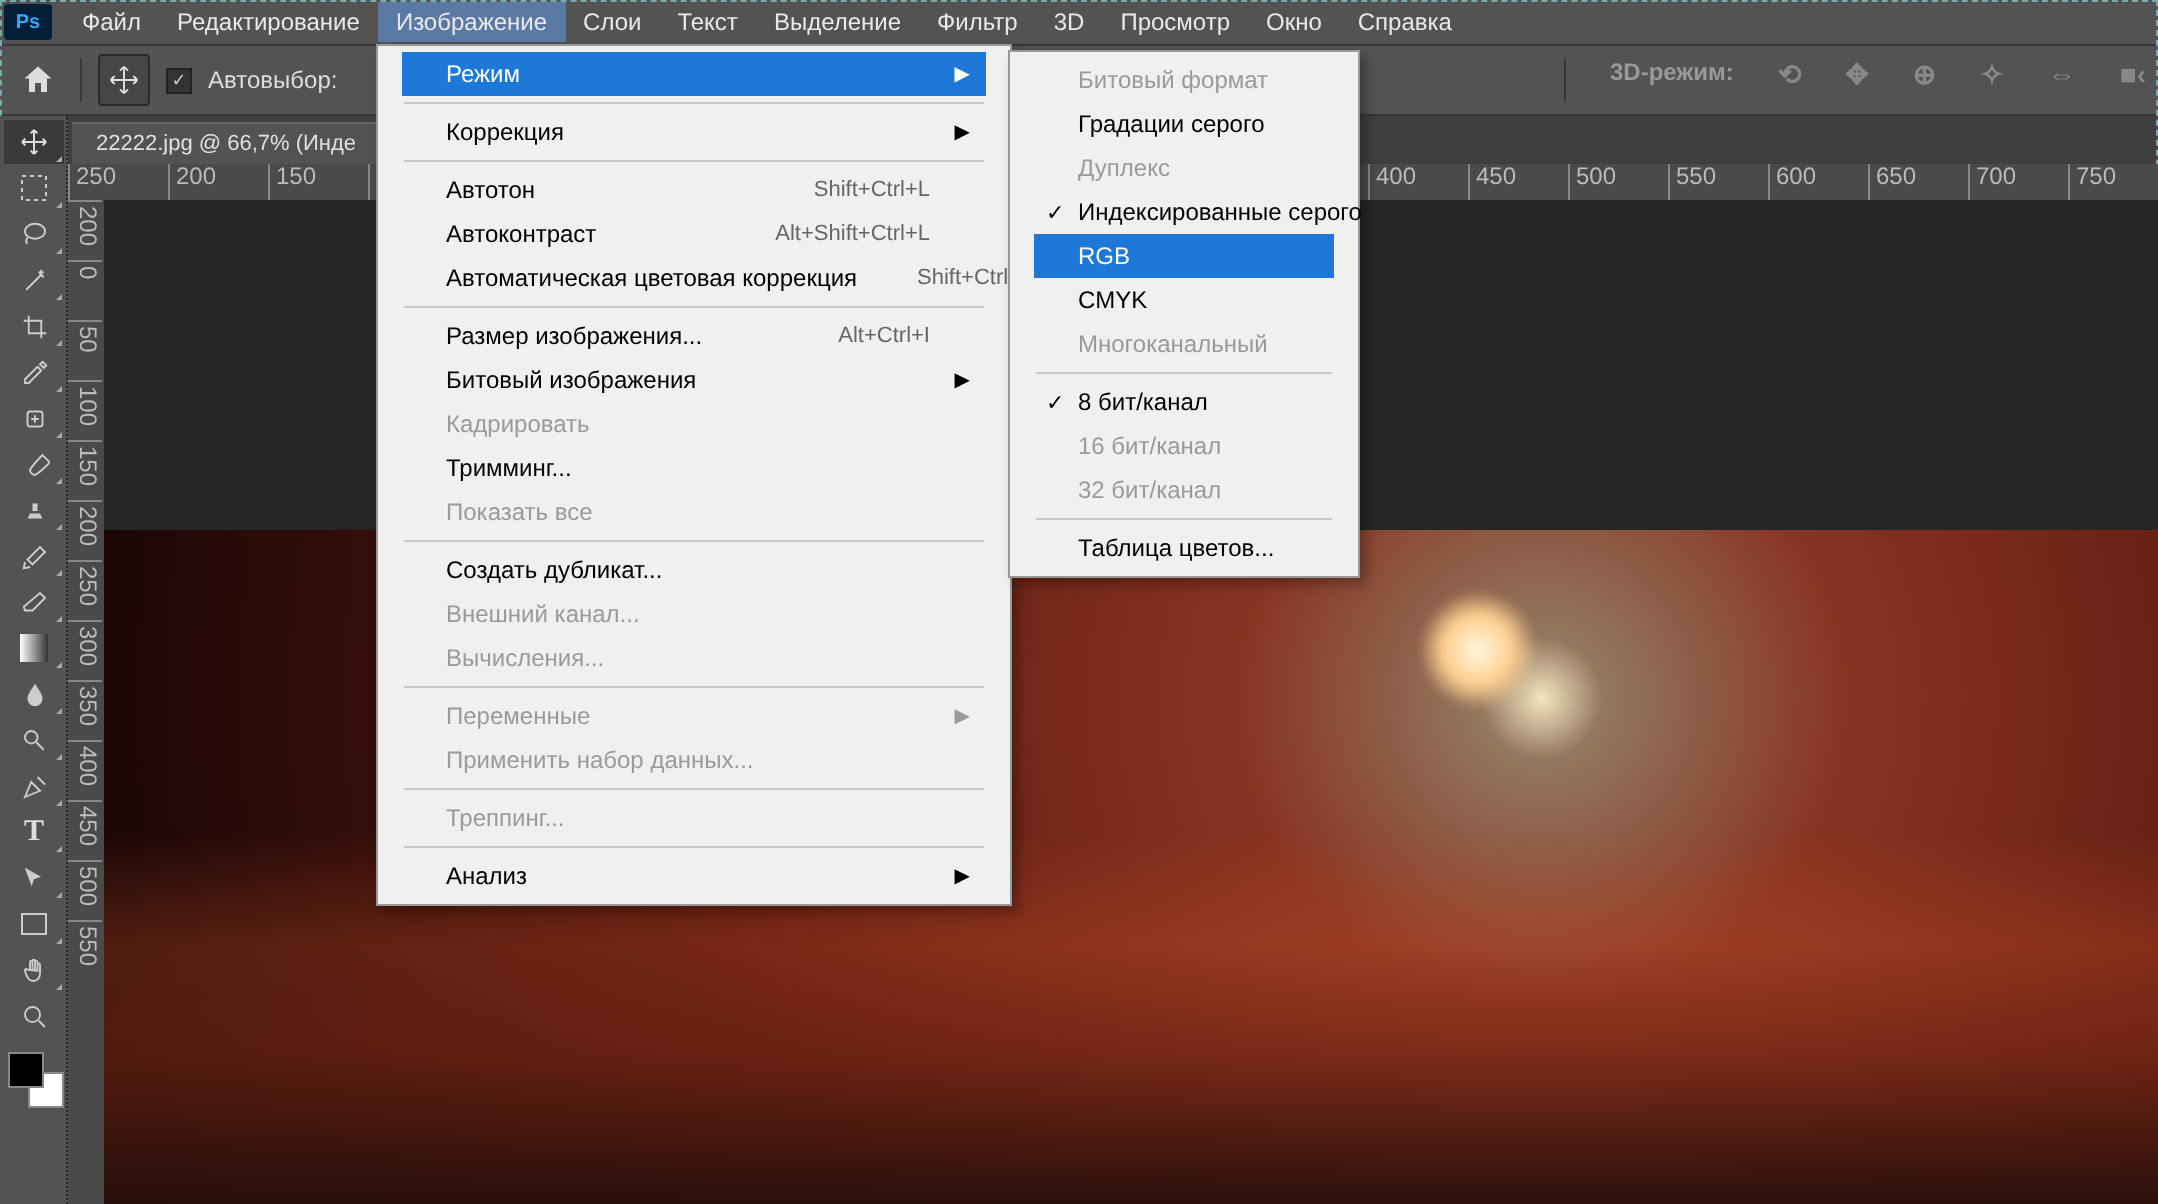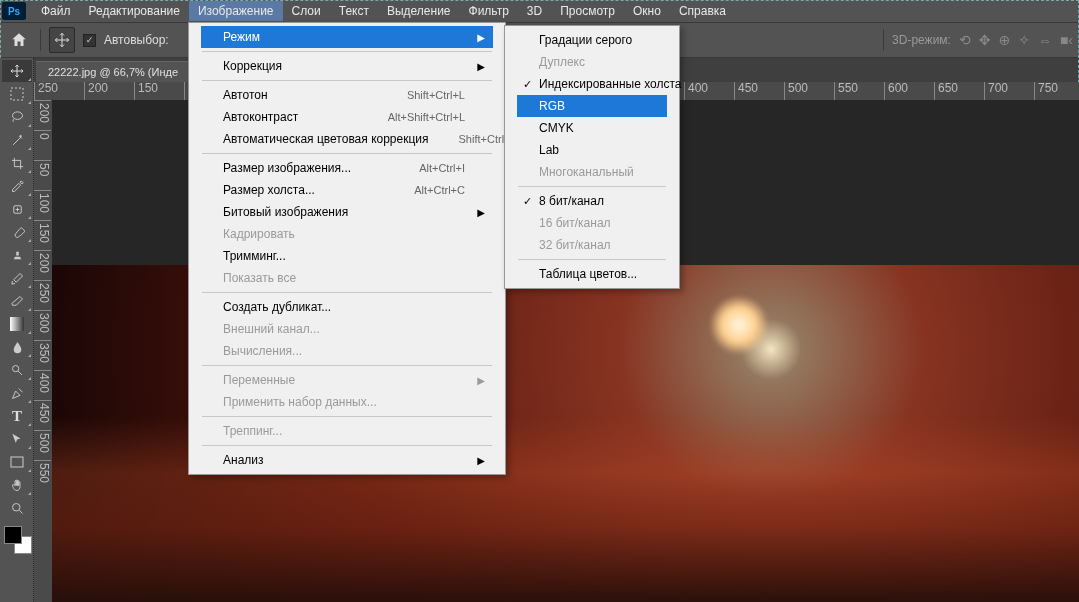--- a/index.html
+++ b/index.html
@@ -7,21 +7,21 @@
 .menubar { background: #535353; height: 22px; display: flex; align-items: center; padding-left: 2px; }
 .ps-logo { width: 24px; height: 18px; background: #001e36; color: #31a8ff; display: flex; align-items: center; justify-content: center; font-weight: bold; font-size: 10px; border-radius: 2px; margin-right: 6px; }
 .menubar-item { color: #e8e8e8; padding: 3px 9px; cursor: default; }
 .menubar-item.active { background: #5a7aa5; }
 .options-bar { background: #535353; height: 36px; border-top: 1px solid #383838; border-bottom: 1px solid #383838; display: flex; align-items: center; padding: 0 6px; gap: 8px; }
 .home-icon { width: 26px; height: 26px; display: flex; align-items: center; justify-content: center; color: #ddd; }
 .move-icon-opt { width: 26px; height: 26px; display: flex; align-items: center; justify-content: center; color: #ddd; border: 1px solid #2a2a2a; background:#454545; border-radius:2px;}
 .checkbox { width: 13px; height: 13px; background:#333; border:1px solid #222; display:inline-flex; align-items:center; justify-content:center; color:#ccc; font-size:9px;}
 .options-label { color: #ddd; }
 .vsep { width:1px; height:22px; background:#3a3a3a; }
-.mode3d { color:#999; margin-left:auto; display:flex; align-items:center; gap:8px;}
+.mode3d { color:#999; margin-left:auto; display:flex; gap:22px;font-weight:bold;}
 .mode3d .ico { color:#888; font-size:14px;}
 .doctab-bar { background: #3f3f3f; height: 24px; display: flex; align-items: flex-end; padding-left: 36px; }
 .doctab { background: #535353; color: #e0e0e0; padding: 4px 12px; border-top:1px solid #666; font-size:11px;}
 .toolbox { position: absolute; left: 0; top: 58px; width: 34px; background: #535353; display: flex; flex-direction: column; padding: 2px; gap: 1px; border-right:1px dotted #2a2a2a; height: 544px;}
 .tool { width: 30px; height: 22px; display: flex; align-items: center; justify-content: center; color: #ccc; cursor: default; position:relative;}
 .tool.sel { background: #3a3a3a; }
 .tool .tri { position:absolute; right:1px; bottom:1px; width:0;height:0;border-left:3px solid transparent; border-bottom:3px solid #aaa;}
 .swatches { margin-top:6px; width:28px; height:28px; position:relative; margin-left:2px;}
 .swatch-fg { position:absolute; width:18px; height:18px; background:#000; border:1px solid #888; top:0; left:0;}
 .swatch-bg { position:absolute; width:18px; height:18px; background:#fff; border:1px solid #888; bottom:0; right:0;}
@@ -297,24 +297,20 @@
   <div class="menu-item">
       <span>Автоматическая цветовая коррекция</span>
       <span class="shortcut">Shift+Ctrl+B</span>
     </div>
   <div class="menu-sep"></div>
   <div class="menu-item">
       <span>Размер изображения...</span>
       <span class="shortcut">Alt+Ctrl+I</span>
     </div>
   <div class="menu-item">
-      <span>Размер холста...</span>
-      <span class="shortcut">Alt+Ctrl+C</span>
-    </div>
-  <div class="menu-item">
       <span>Битовый изображения</span>
       <span class="arrow">▶</span>
     </div>
   <div class="menu-item disabled">
       <span>Кадрировать</span>
     </div>
   <div class="menu-item">
       <span>Тримминг...</span>
     </div>
   <div class="menu-item disabled">
@@ -343,39 +339,39 @@
       <span>Треппинг...</span>
     </div>
   <div class="menu-sep"></div>
   <div class="menu-item">
       <span>Анализ</span>
       <span class="arrow">▶</span>
     </div>
 </div>
 
 <div class="menu" id="menu-mode">
+  <div class="menu-item disabled">
+      <span>Битовый формат</span>
+    </div>
   <div class="menu-item">
       <span>Градации серого</span>
     </div>
   <div class="menu-item disabled">
       <span>Дуплекс</span>
     </div>
   <div class="menu-item">
       <span class="check">✓</span>
-      <span>Индексированные холста</span>
+      <span>Индексированные серого</span>
     </div>
   <div class="menu-item hl">
       <span>RGB</span>
     </div>
   <div class="menu-item">
       <span>CMYK</span>
     </div>
-  <div class="menu-item">
-      <span>Lab</span>
-    </div>
   <div class="menu-item disabled">
       <span>Многоканальный</span>
     </div>
   <div class="menu-sep"></div>
   <div class="menu-item">
       <span class="check">✓</span>
       <span>8 бит/канал</span>
     </div>
   <div class="menu-item disabled">
       <span>16 бит/канал</span>

